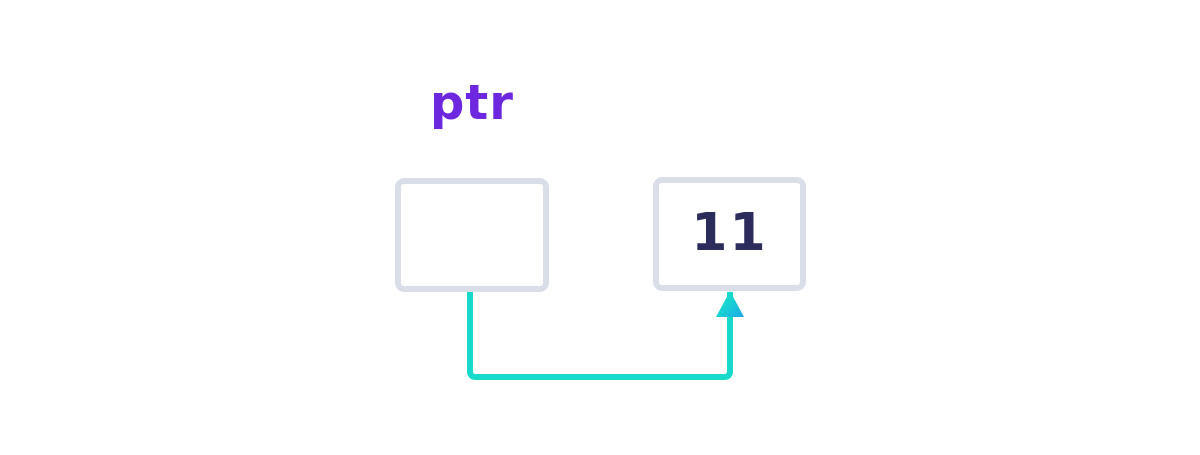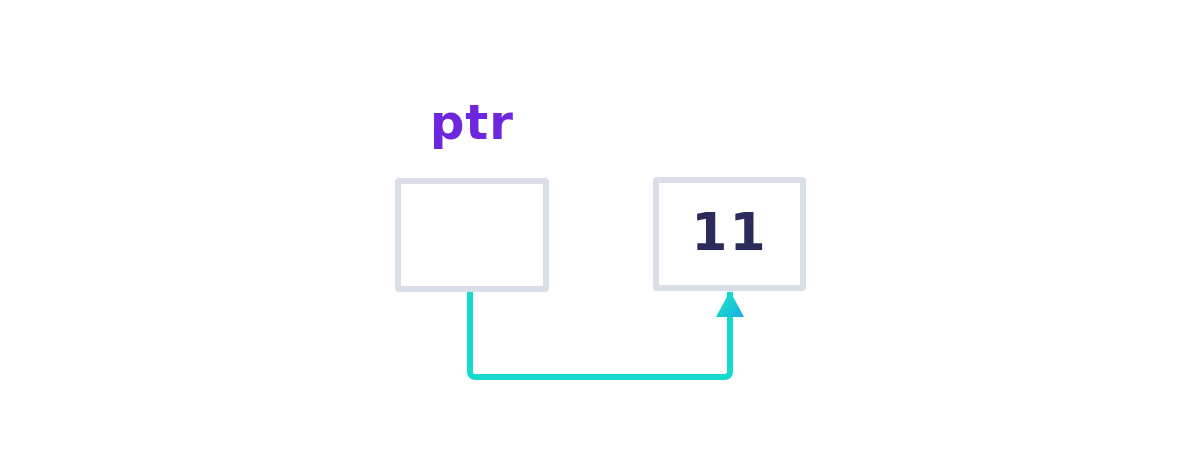--- a/index.html
+++ b/index.html
@@ -18,28 +18,28 @@
   .var-label {
     position: absolute;
     top: 76px;
     font-size: 48px;
     font-weight: 700;
     letter-spacing: 1px;
     color: var(--label-color, #6d28df);
     text-align: center;
     line-height: 1.1;
   }
-  .var-label.ptr { left: 395px; width: 154px; margin-top: 20px; }
+  .var-label.ptr { left: 395px; width: 154px; }
   .var-label.num { left: 653px; width: 153px; }
 
   .var-box {
     position: absolute;
     box-sizing: border-box;
     border: 6px solid var(--box-border, #d9dee8);
-    border-radius: 4px;
+    border-radius: 9px;
     background: transparent;
     display: flex;
     align-items: center;
     justify-content: center;
   }
   .var-box.ptr { left: 395px; top: 178px; width: 154px; height: 114px; }
   .var-box.num { left: 653px; top: 177px; width: 153px; height: 114px; }
 
   .box-value {
     font-size: 52px;

